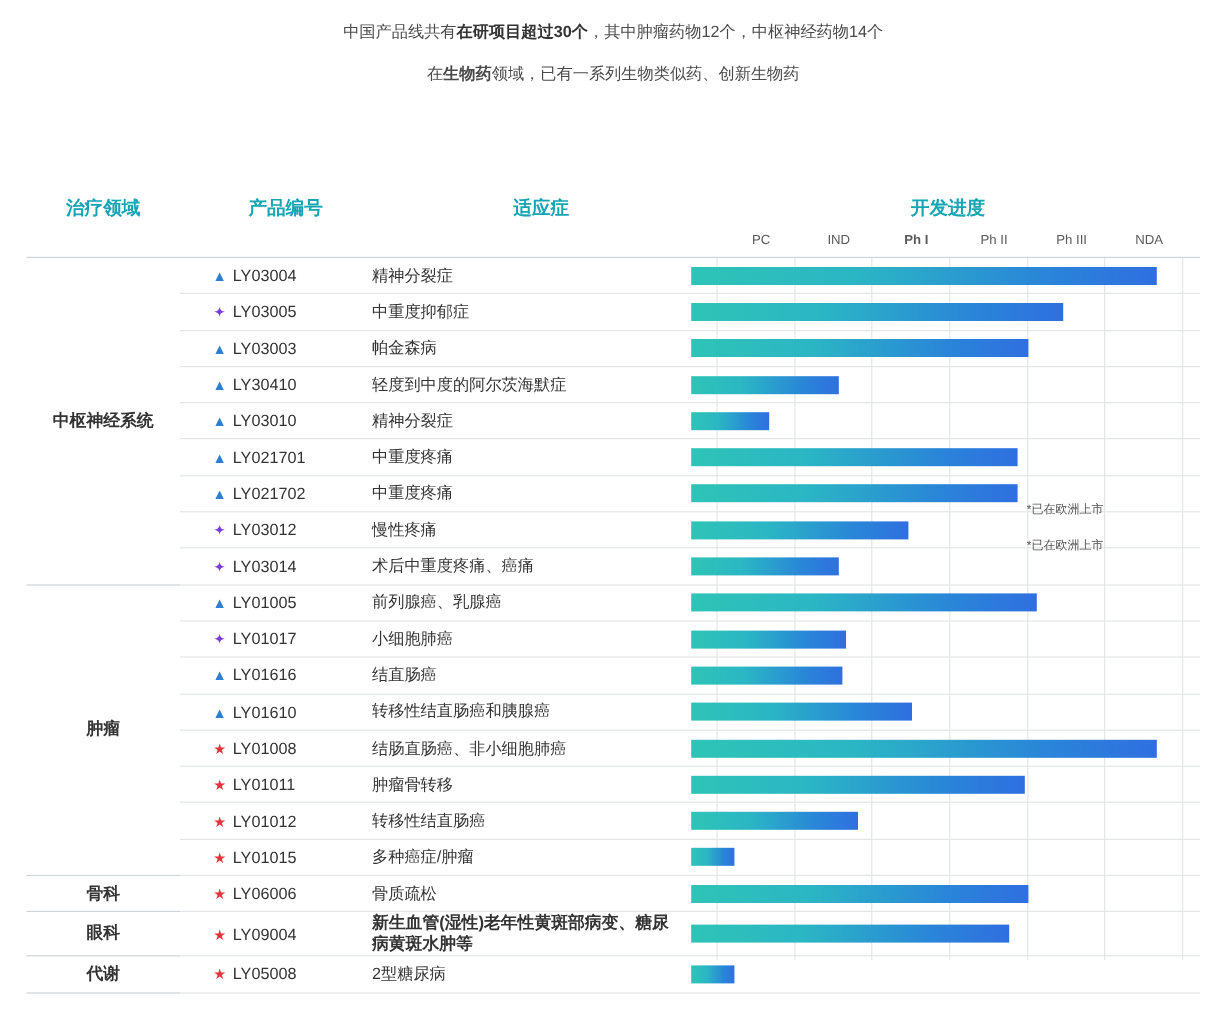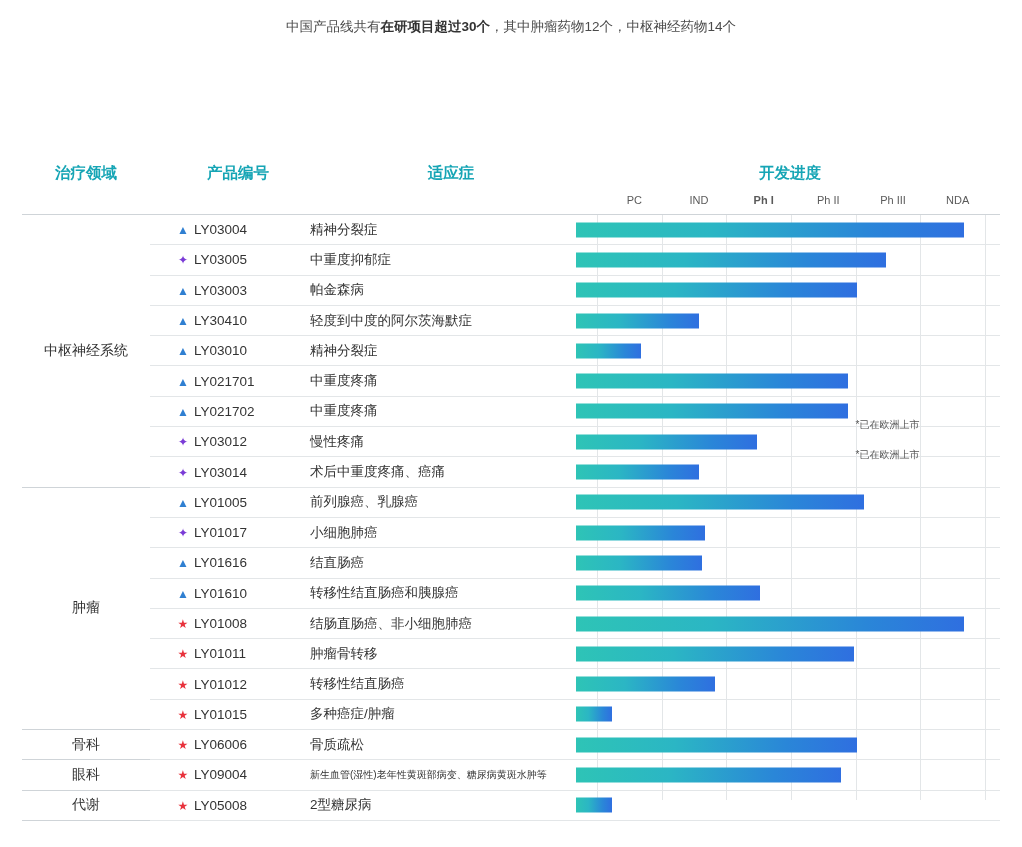--- a/index.html
+++ b/index.html
@@ -77,40 +77,40 @@
   col.c-code{width:150px;}
   col.c-ind {width:270px;}
   col.c-prog{width:430px;}
 
   td{
     padding:0;
     vertical-align:middle;
     height:29.3px;
   }
   td.area{
-    font-size:14px;font-weight:normal;color:#333;
+    font-size:14px;font-weight:bold;color:#333;
     text-align:center;
     border-top:1px solid #cfd4d8;
     border-bottom:1px solid #cfd4d8;
   }
 
   td.code{
     font-size:13.5px;color:#333;
     padding-left:26px;
     border-bottom:1px solid #e3e6e8;
   }
   tr.first td.code{border-top:1px solid #cfd4d8;}
 
   td.ind{
     font-size:13.5px;color:#333;
     padding-left:10px;
     border-bottom:1px solid #e3e6e8;
   }
   tr.first td.ind{border-top:1px solid #cfd4d8;}
-  td.ind.small{font-size:10px;}
+  td.ind.small{font-size:14px;font-weight:bold;}
 
   td.prog{
     border-bottom:1px solid #e3e6e8;
     position:relative;
   }
   tr.first td.prog{border-top:1px solid #cfd4d8;}
 
   .marker{display:inline-block;width:14px;text-align:center;margin-right:4px;font-size:12px;}
   .m-tri{color:#2f7fd1;}
   .m-plus{color:#7a3bd6;}
@@ -160,20 +160,23 @@
 </head>
 <body>
 
 <div class="page">
 
 
   <div class="subtitle">
     <span>中国产品线共有</span><b>在研项目超过30个</b><span>，其中肿瘤药物12个，中枢神经药物14个</span>
   </div>
 
+  <div class="subtitle2">
+    <span>在</span><b>生物药</b><span>领域，已有一系列生物类似药、创新生物药</span>
+  </div>
 
   <div class="colheads">
     <div class="colhead ch-area">治疗领域</div>
     <div class="colhead ch-code">产品编号</div>
     <div class="colhead ch-ind">适应症</div>
     <div class="colhead ch-prog">开发进度</div>
   </div>
 
   <div class="stages" id="stages">
       <div class="stage" style="left: 10.3333px;">PC</div>

